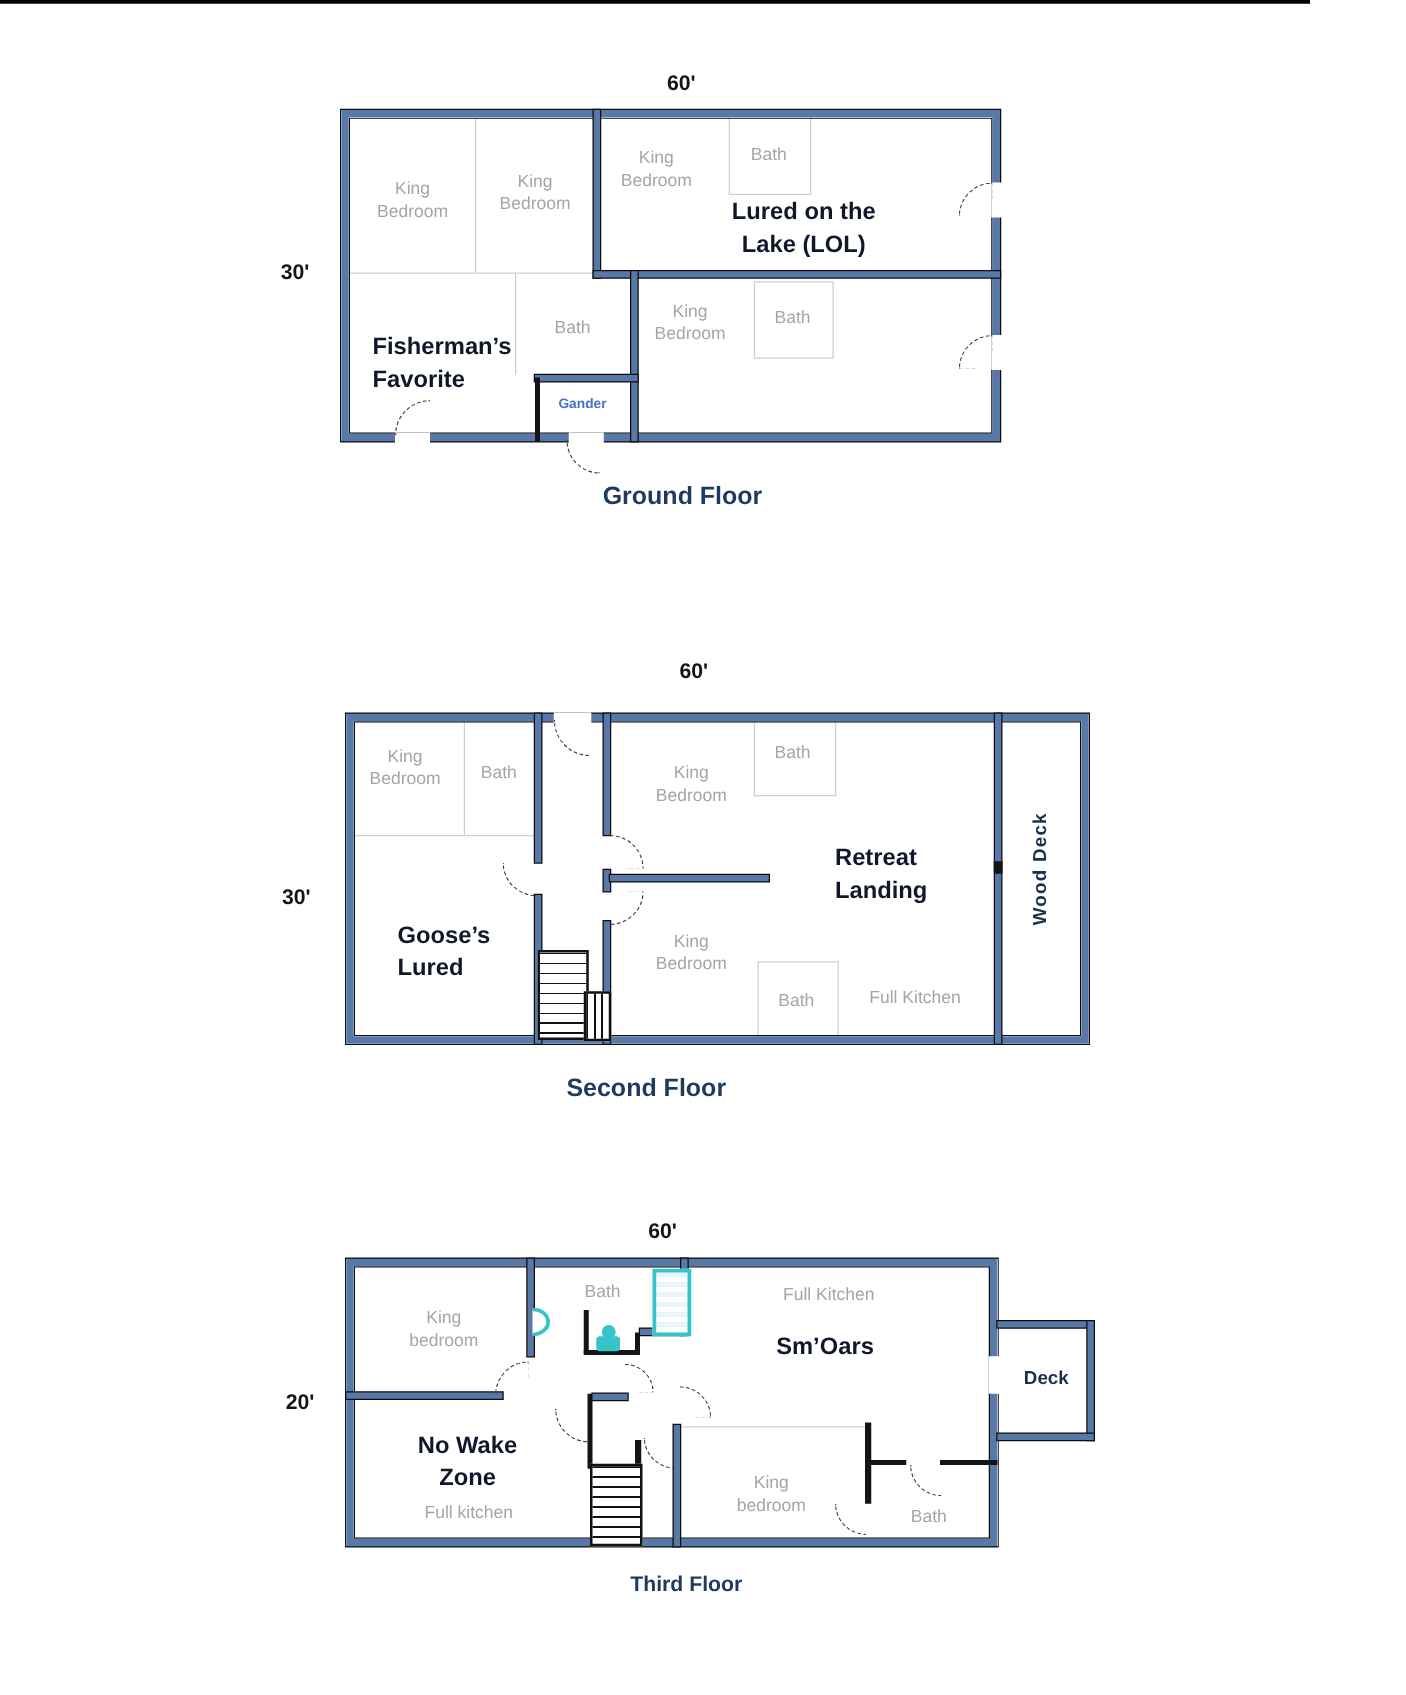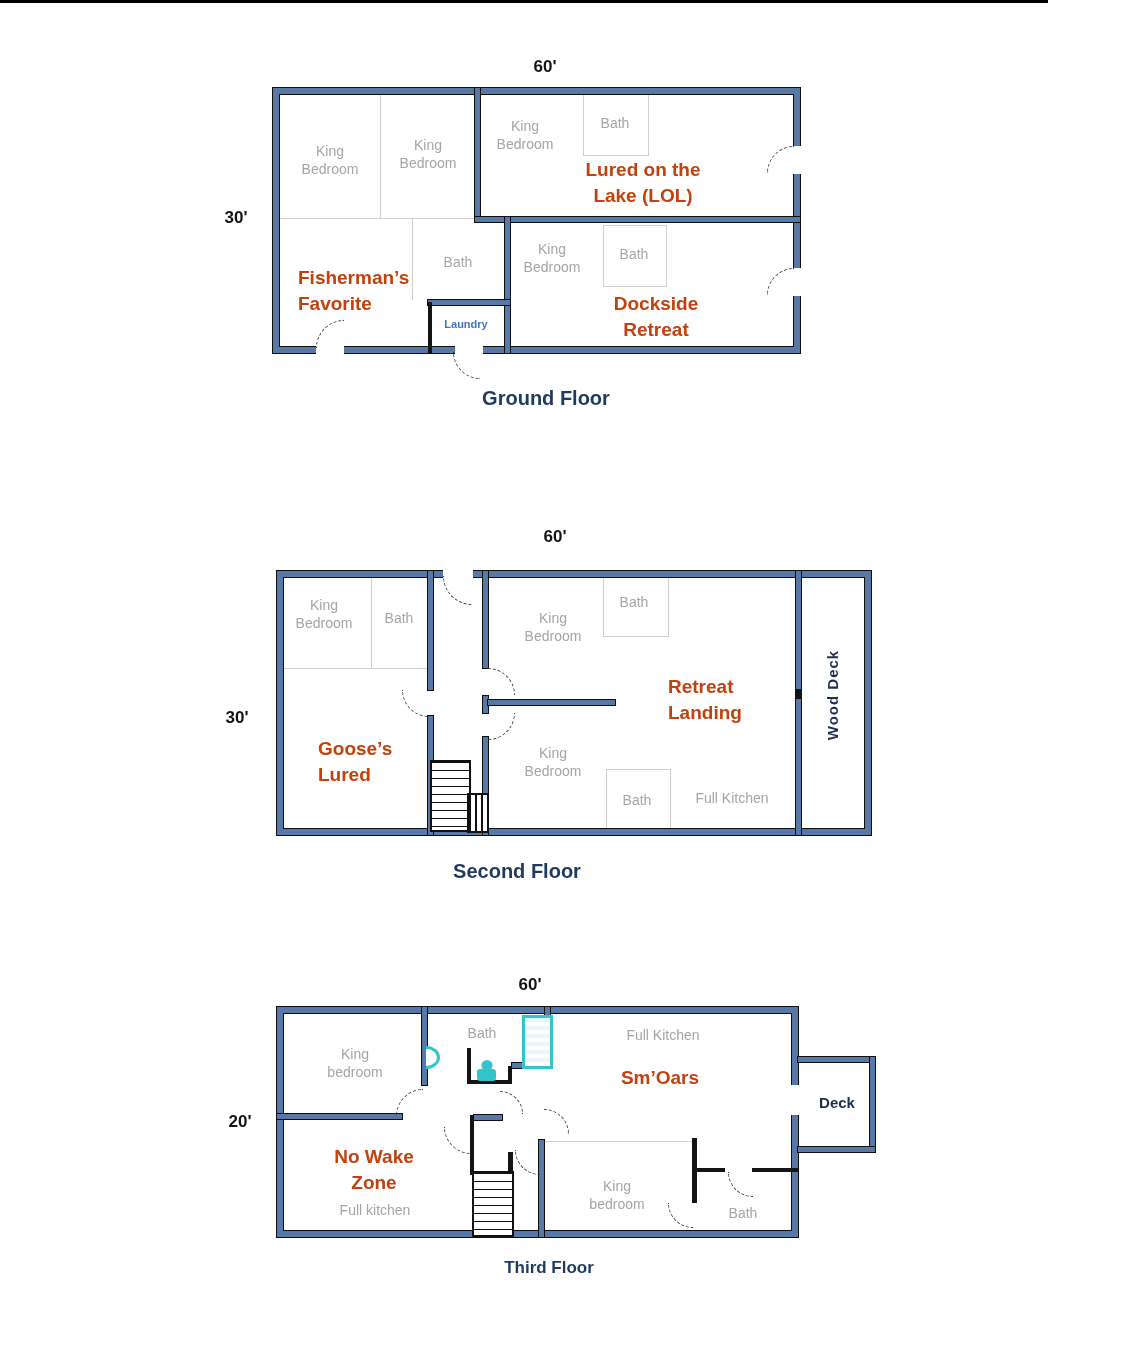--- a/index.html
+++ b/index.html
@@ -21,21 +21,21 @@
   .arc.tr { border-radius:0 100% 0 0; border-left:none; border-bottom:none; }
   .arc.bl { border-radius:0 0 0 100%; border-right:none; border-top:none; }
   .arc.br { border-radius:0 0 100% 0; border-left:none; border-top:none; }
 
   .stairs { position:absolute; border:2px solid #111; background-color:#fff; z-index:5;
             background-image:repeating-linear-gradient(to bottom,#111 0 1.5px,transparent 1.5px 8px); }
   .stairs.v { background-image:repeating-linear-gradient(to right,#111 0 1.5px,transparent 1.5px 6px); }
 
   .lbl { position:absolute; transform:translate(-50%,-50%); color:#a5a5a5; font-size:14px;
          line-height:1.32; text-align:center; white-space:pre-line; z-index:6; }
-  .bl  { color:#c2410c; font-weight:700; font-size:19px; line-height:1.35; }
+  .bl  { color:#0f172a; font-weight:700; font-size:19px; line-height:1.35; }
   .bl-left { transform:translate(0,-50%); text-align:left;margin-top:16px; }
   .laundry-lbl { color:#4472c4; font-weight:700; font-size:11px; }
   .vert { writing-mode:vertical-rl; transform:translate(-50%,-50%) rotate(180deg);
           color:#1c2f4e; font-weight:700; font-size:15px; letter-spacing:1px; }
   .deck-lbl { color:#1c2f4e; font-weight:700; font-size:15px; }
 
   .dim { position:absolute; transform:translate(-50%,-50%); font-weight:700; font-size:17px;
          color:#141414; z-index:6; }
   .floor-title { position:absolute; transform:translate(-50%,-50%); font-weight:700; font-size:20px;
                  color:#1e3a5f; z-index:6; white-space:nowrap; }
@@ -86,25 +86,24 @@
 Bedroom</div>
     <div class="lbl" style="left:155px;top:66px">King
 Bedroom</div>
     <div class="lbl" style="left:252px;top:47px">King
 Bedroom</div>
     <div class="lbl" style="left:342px;top:35px">Bath</div>
     <div class="lbl bl" style="left:370px;top:95px">Lured on the Lake (LOL)</div>
     <div class="lbl bl bl-left" style="left:25px;top:187px">Fisherman’s
 Favorite</div>
     <div class="lbl" style="left:185px;top:174px">Bath</div>
-    <div class="lbl laundry-lbl" style="left:193px;top:236px">Laundry</div>
+    <div class="lbl laundry-lbl" style="left:193px;top:236px">Gander</div>
     <div class="lbl" style="left:279px;top:170px">King
 Bedroom</div>
     <div class="lbl" style="left:361px;top:166px">Bath</div>
-    <div class="lbl bl" style="left:383px;top:229px">Dockside Retreat</div>
   </div>
   <div class="floor-title" style="left:546px;top:398px">Ground Floor</div>
 
   <div class="dim" style="left:555px;top:537px">60'</div>
   <div class="dim" style="left:237px;top:718px">30'</div>
 
   <div class="plan" style="left:277px;top:571px;width:594px;height:264px">
     <div class="shell"></div>
 
     <div class="wall" style="left:519px;top:0;width:5px;height:264px"></div>

